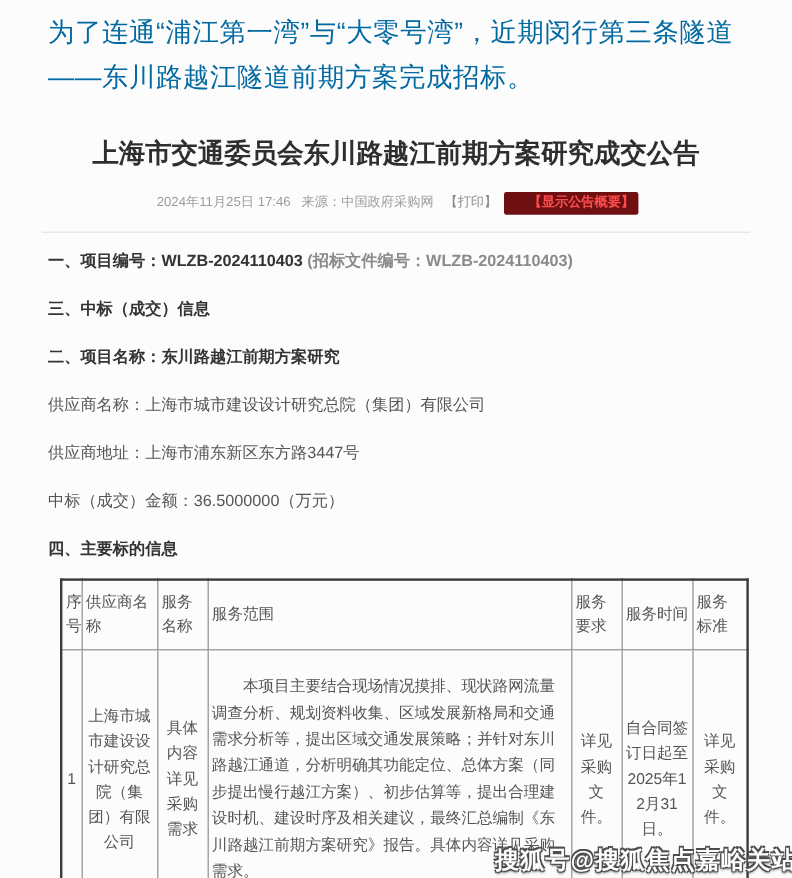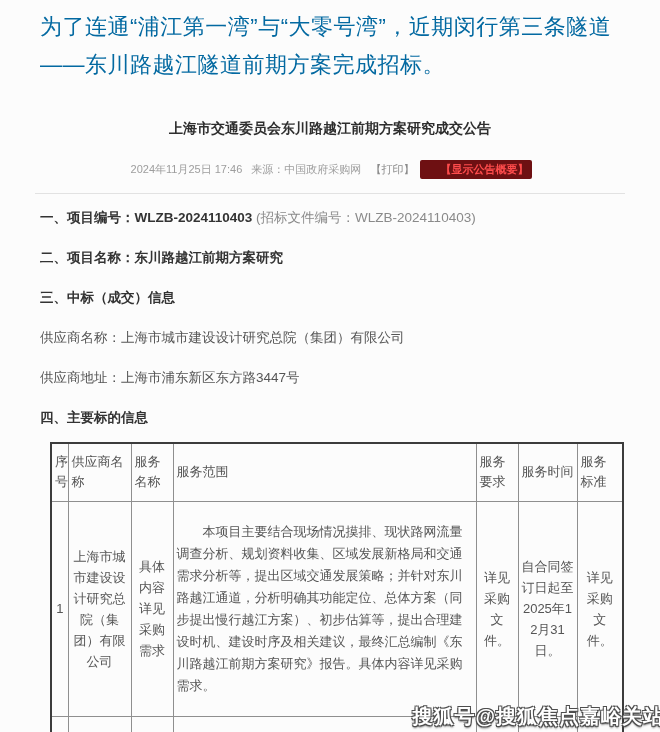--- a/index.html
+++ b/index.html
@@ -15,21 +15,21 @@
     padding: 8px 40px 0 40px;
     font-size: 22px;
     line-height: 38px;
     color: #0369a1;
     font-weight: 500;
     letter-spacing: 0.5px;
   }
   .doc-title {
     margin-top: 32px;
     text-align: center;
-    font-size: 14px;
+    font-size: 22px;
     font-weight: bold;
     color: #2e2e2e;
     line-height: 24px;
   }
   .meta {
     margin-top: 20px;
     text-align: center;
     font-size: 11px;
     color: #9d9d9d;
     line-height: 16px;
@@ -49,21 +49,21 @@
     height: 0;
   }
   .doc-body { padding: 14px 40px 0 40px; }
   .sec {
     font-size: 13.5px;
     line-height: 20px;
     margin-bottom: 20px;
     color: #555;
   }
   .sec b { color: #333; font-weight: bold; }
-  .sec .extra { color: #8a8a8a; font-weight: normal; }
+  .sec .extra { color: #8a8a8a; font-weight: bold; }
   table.award {
     margin-left: 10px;
     margin-top: -6px;
     width: 572px;
     border-collapse: collapse;
     border: 2px solid #3c3c3c;
     table-layout: fixed;
     font-size: 13px;
     color: #555;
   }
@@ -119,31 +119,32 @@
 
 <div class="divider"></div>
 
 <div class="doc-body">
   <p class="sec">
     <b>一、项目编号：WLZB-2024110403</b>
     <span class="extra">(招标文件编号：WLZB-2024110403)</span>
   </p>
 
   <p class="sec">
-    <b>二、项目名称：东川路越江前期方案研究</b>
+    <b>三、中标（成交）信息</b>
   </p>
 
   <p class="sec">
-    <b>三、中标（成交）信息</b>
+    <b>二、项目名称：东川路越江前期方案研究</b>
   </p>
 
   <p class="sec">供应商名称：上海市城市建设设计研究总院（集团）有限公司</p>
 
   <p class="sec">供应商地址：上海市浦东新区东方路3447号</p>
 
+  <p class="sec">中标（成交）金额：36.5000000（万元）</p>
 
   <p class="sec">
     <b>四、主要标的信息</b>
   </p>
 
   <table class="award">
     <colgroup>
       <col style="width:17px">
         <col style="width:63px">
         <col style="width:42px">

